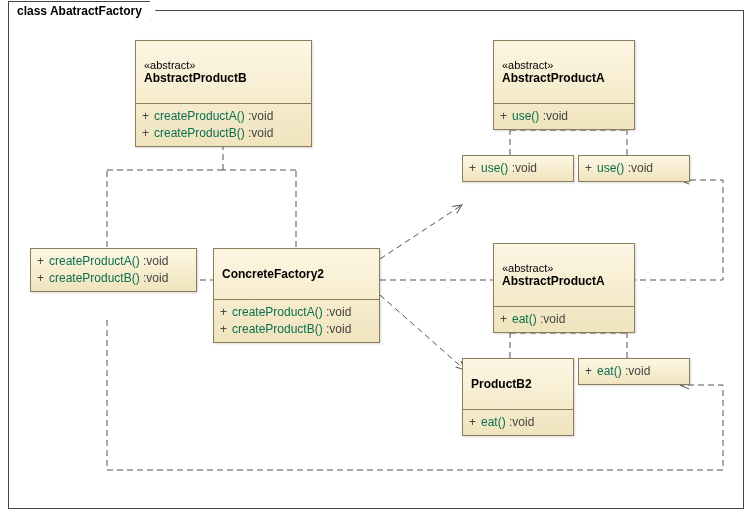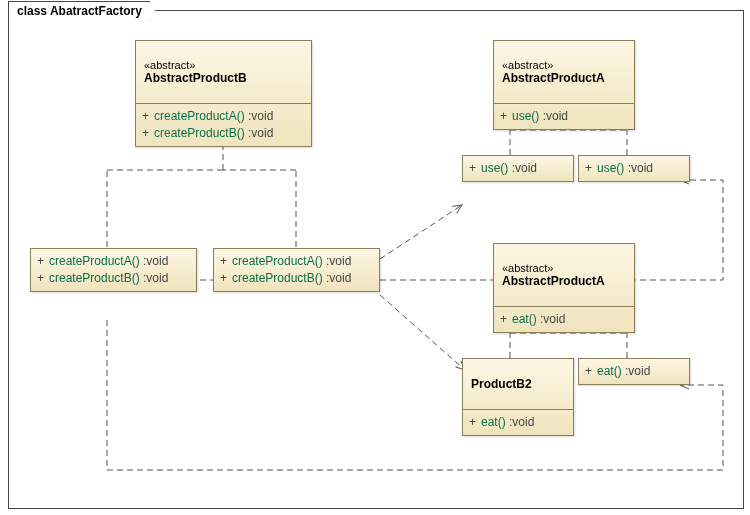--- a/index.html
+++ b/index.html
@@ -153,20 +153,23 @@
   </div>
 
   <div class="uml-class" style="left:30px; top:248px; width:165px">
     <div class="uml-body">
       <div class="member"><span class="vis">+</span><span class="sig">createProductA()</span><span class="ret"> :void</span></div>
       <div class="member"><span class="vis">+</span><span class="sig">createProductB()</span><span class="ret"> :void</span></div>
     </div>
   </div>
 
   <div class="uml-class" style="left:213px; top:248px; width:165px">
+    <div class="uml-header">
+      <span>ConcreteFactory2</span>
+    </div>
     <div class="uml-body">
       <div class="member"><span class="vis">+</span><span class="sig">createProductA()</span><span class="ret"> :void</span></div>
       <div class="member"><span class="vis">+</span><span class="sig">createProductB()</span><span class="ret"> :void</span></div>
     </div>
   </div>
 
   <div class="uml-class" style="left:493px; top:40px; width:140px">
     <div class="uml-header">
       <span class="stereotype">«abstract»</span>
       <span>AbstractProductA</span>

